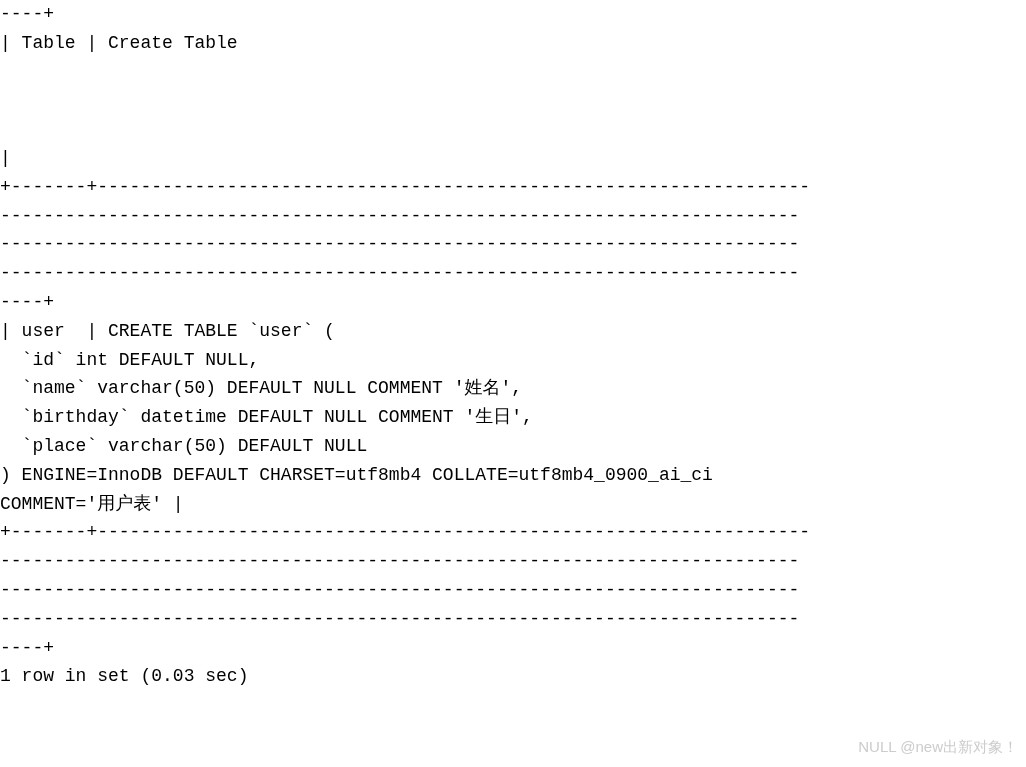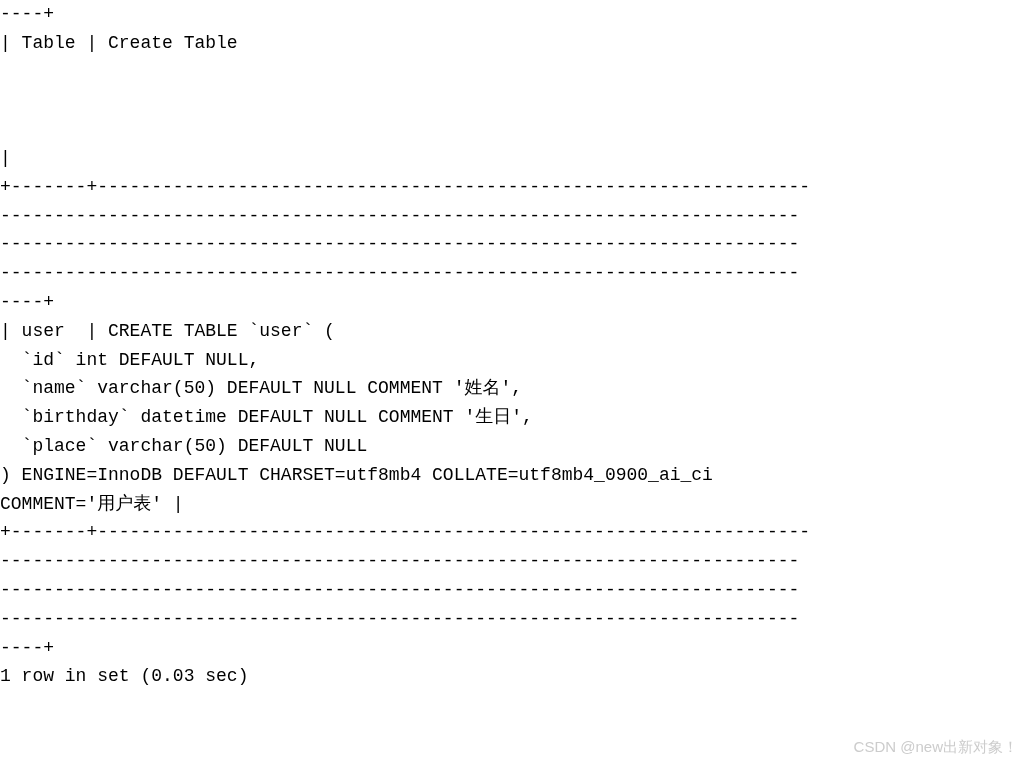--- a/index.html
+++ b/index.html
@@ -30,13 +30,13 @@
       color: #cccccc;
       font-size: 15px;
       font-family: "Microsoft YaHei", sans-serif;
     }
   </style>
 </head>
 <body>
 
 <div class="terminal" id="terminal-container"><div>----+</div><div>| Table | Create Table                                                   </div><div>                                                                          </div><div>                                                                          </div><div>                                                                          </div><div>|</div><div>+-------+------------------------------------------------------------------</div><div>--------------------------------------------------------------------------</div><div>--------------------------------------------------------------------------</div><div>--------------------------------------------------------------------------</div><div>----+</div><div>| user  | CREATE TABLE `user` (</div><div>  `id` int DEFAULT NULL,</div><div>  `name` varchar(50) DEFAULT NULL COMMENT '姓名',</div><div>  `birthday` datetime DEFAULT NULL COMMENT '生日',</div><div>  `place` varchar(50) DEFAULT NULL</div><div>) ENGINE=InnoDB DEFAULT CHARSET=utf8mb4 COLLATE=utf8mb4_0900_ai_ci </div><div>COMMENT='用户表' |</div><div>+-------+------------------------------------------------------------------</div><div>--------------------------------------------------------------------------</div><div>--------------------------------------------------------------------------</div><div>--------------------------------------------------------------------------</div><div>----+</div><div>1 row in set (0.03 sec)</div></div>
 
-<div class="watermark">CSDN @new出新对象！</div>
+<div class="watermark">NULL @new出新对象！</div>
 
 </body></html>

